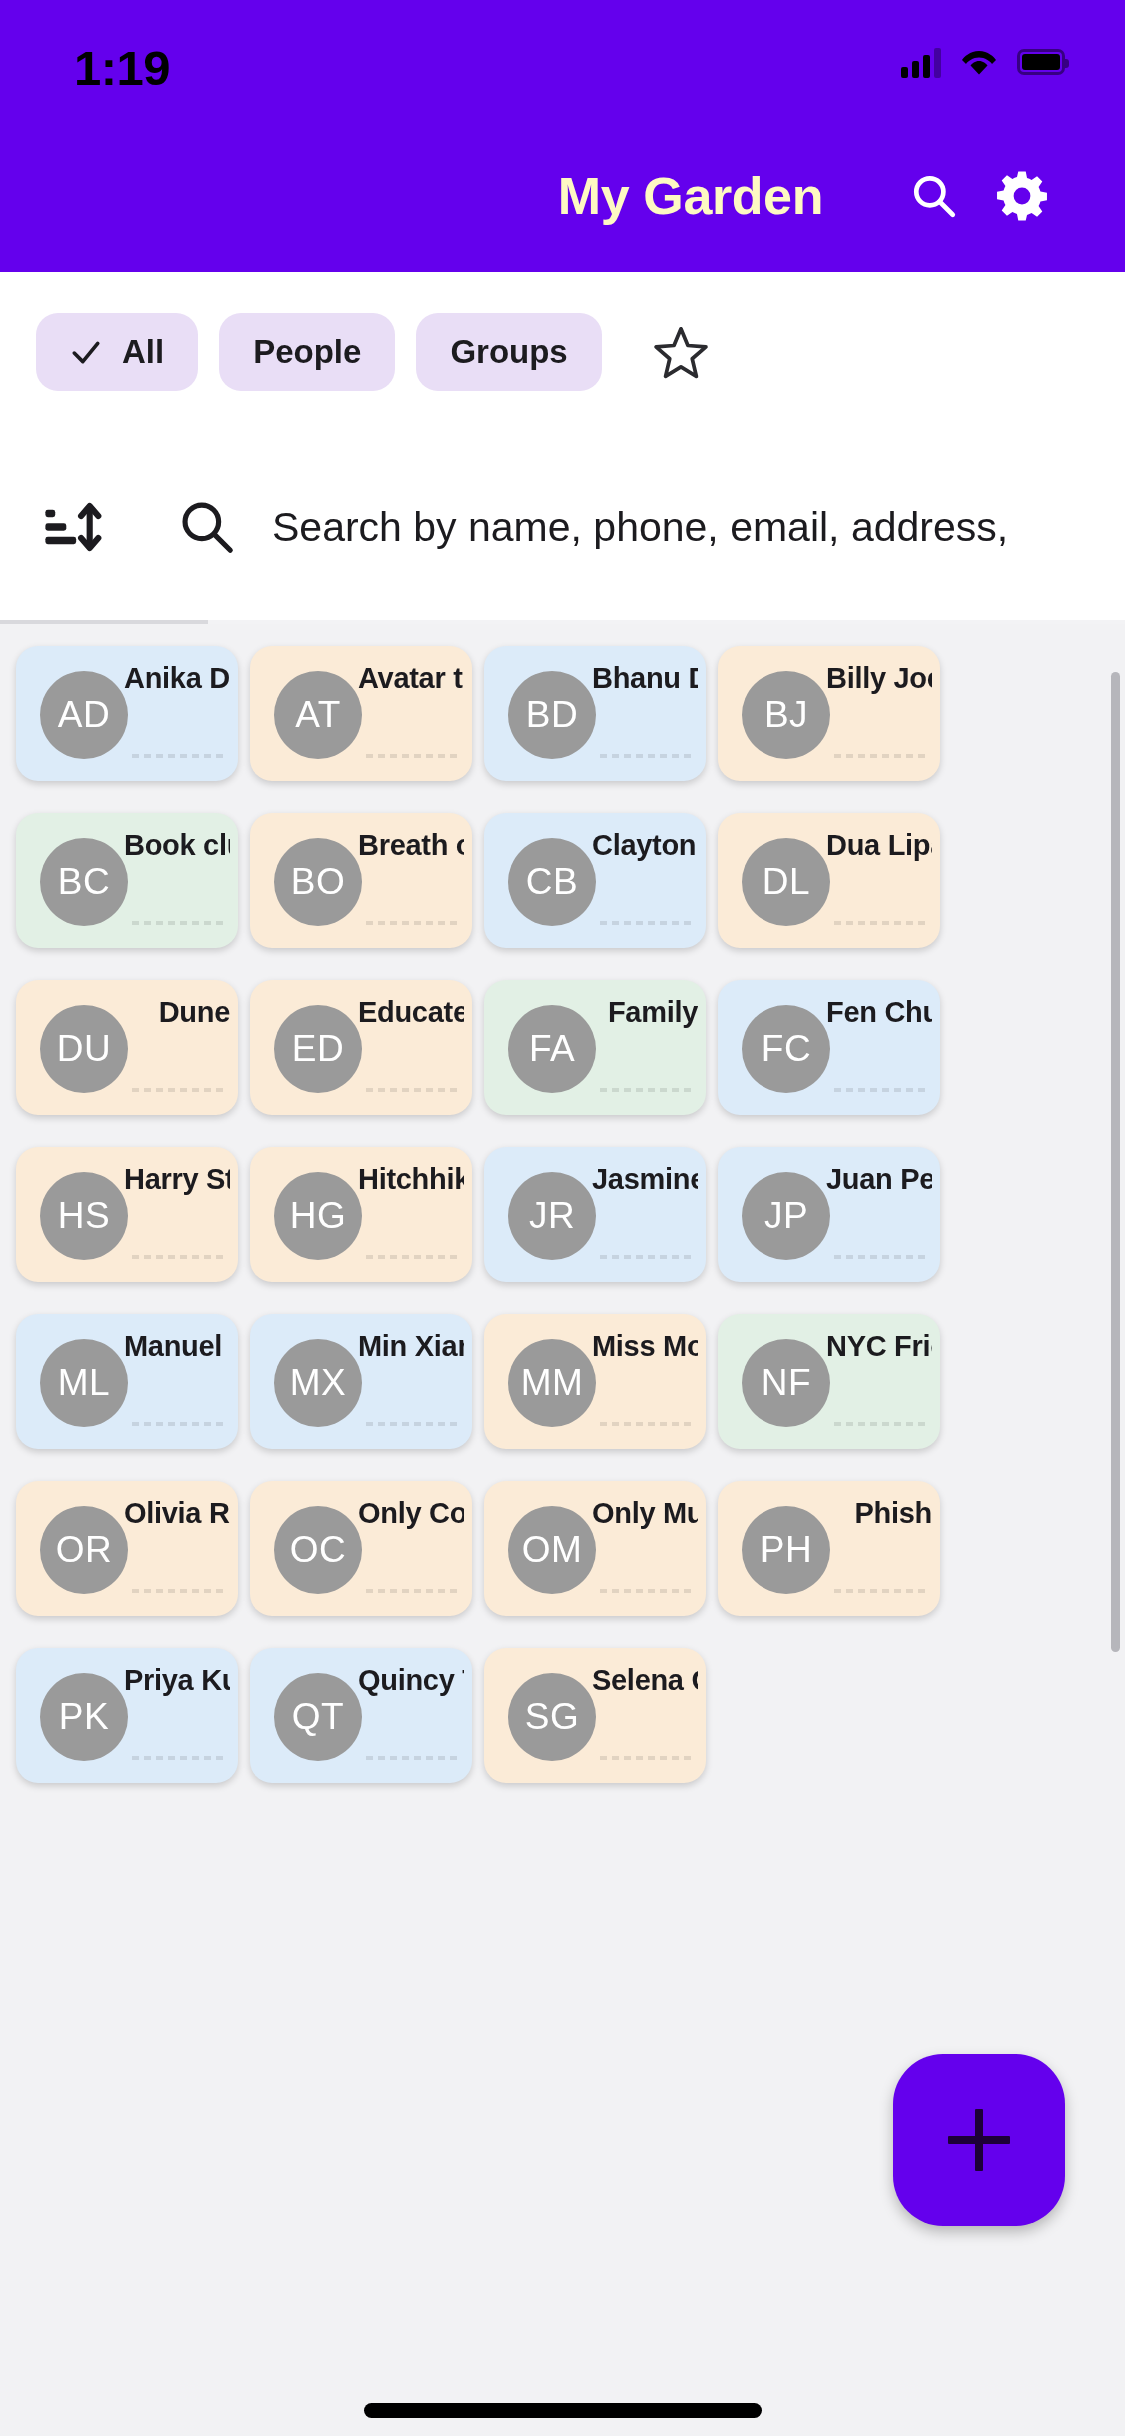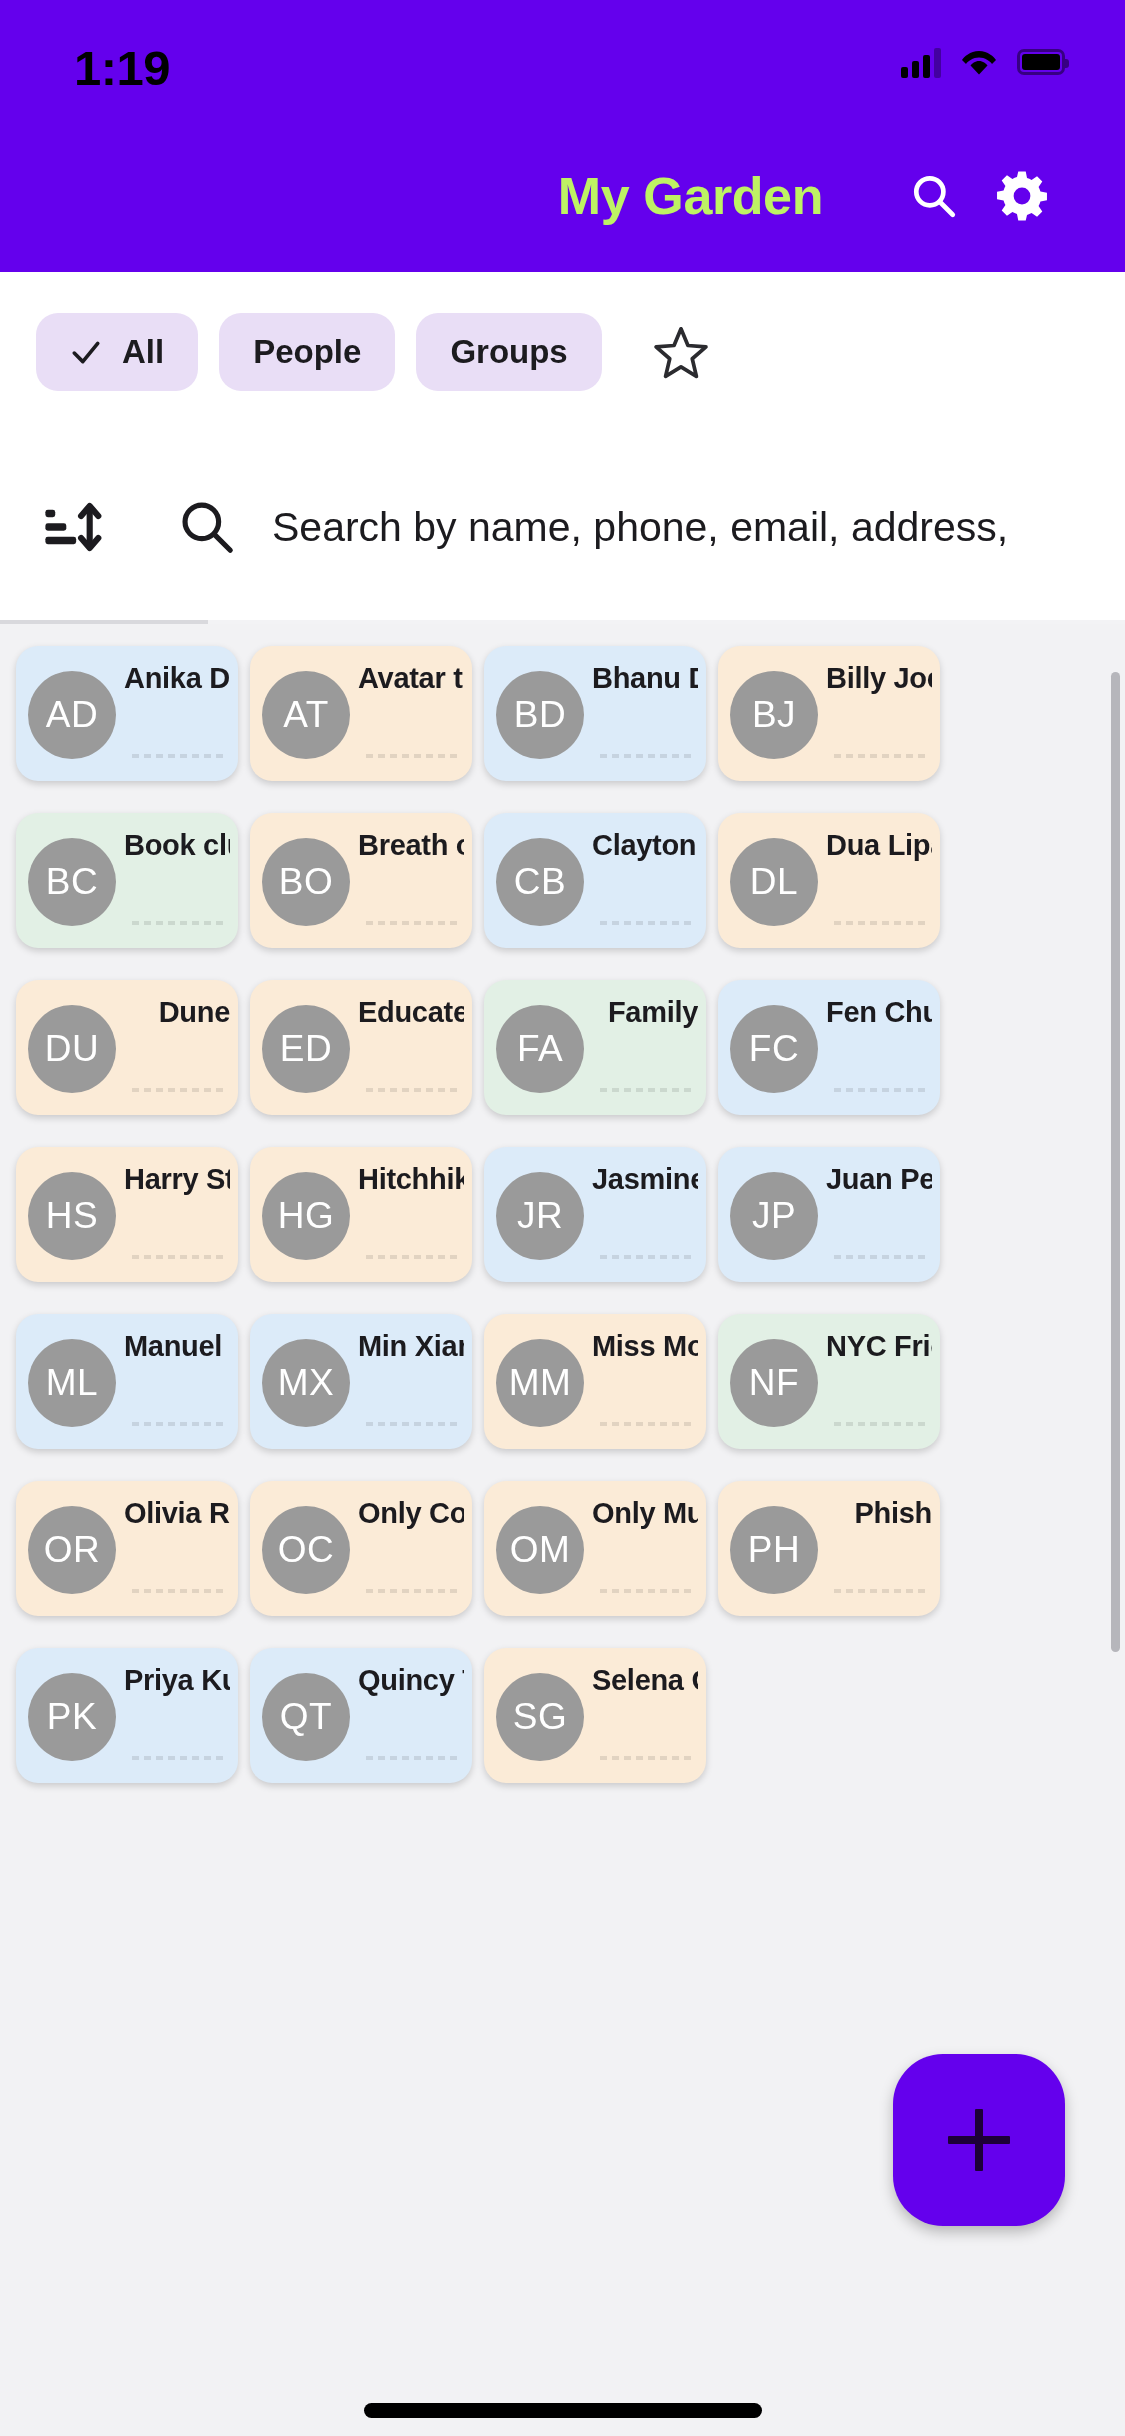--- a/index.html
+++ b/index.html
@@ -92,21 +92,21 @@
     width: 1125px;
     height: 152px;
     display: flex;
     align-items: center;
     justify-content: flex-end;
     padding-right: 64px;
   }
   .app-title {
     font-size: 52px;
     font-weight: 700;
-    color: #bef264;
+    color: #fef9c3;
     letter-spacing: -0.4px;
     margin-right: 62px;
   }
   .appbar-icon {
     width: 78px;
     height: 78px;
     display: flex;
     align-items: center;
     justify-content: center;
     margin-left: 10px;
@@ -238,21 +238,21 @@
     position: relative;
     box-shadow: 0 3px 7px rgba(0,0,0,.17);
     overflow: hidden;
   }
   .card.blue  { background: #DCEBF9; }
   .card.peach { background: #FBEBD7; }
   .card.green { background: #E2F0E5; }
 
   .card .avatar {
     position: absolute;
-    left: 12px;
+    left: 24px;
     top: 25px;
     width: 88px;
     height: 88px;
     border-radius: 50%;
     background: #9A9A9A;
     display: flex;
     align-items: center;
     justify-content: center;
     color: #ffffff;
     font-size: 37px;

